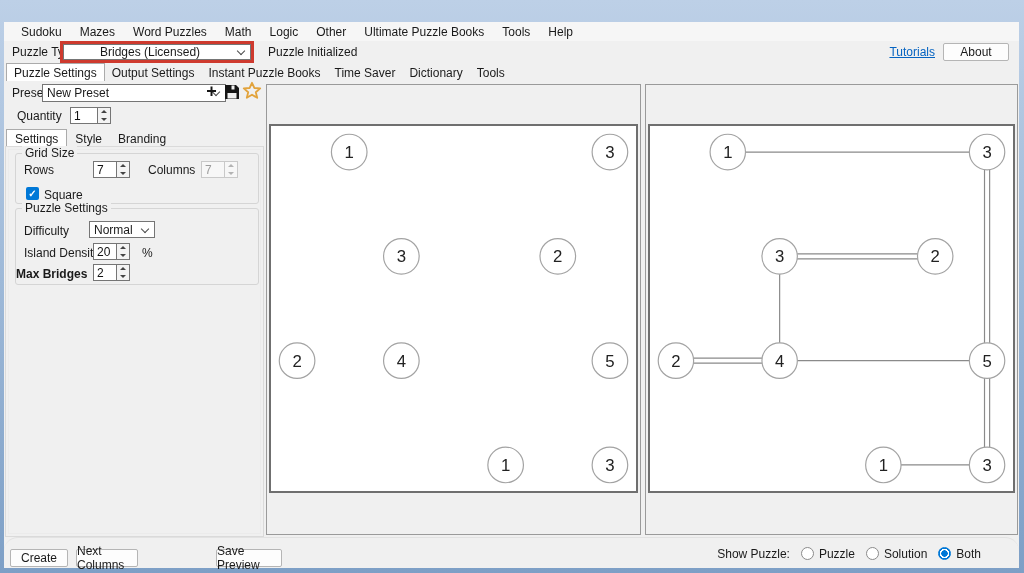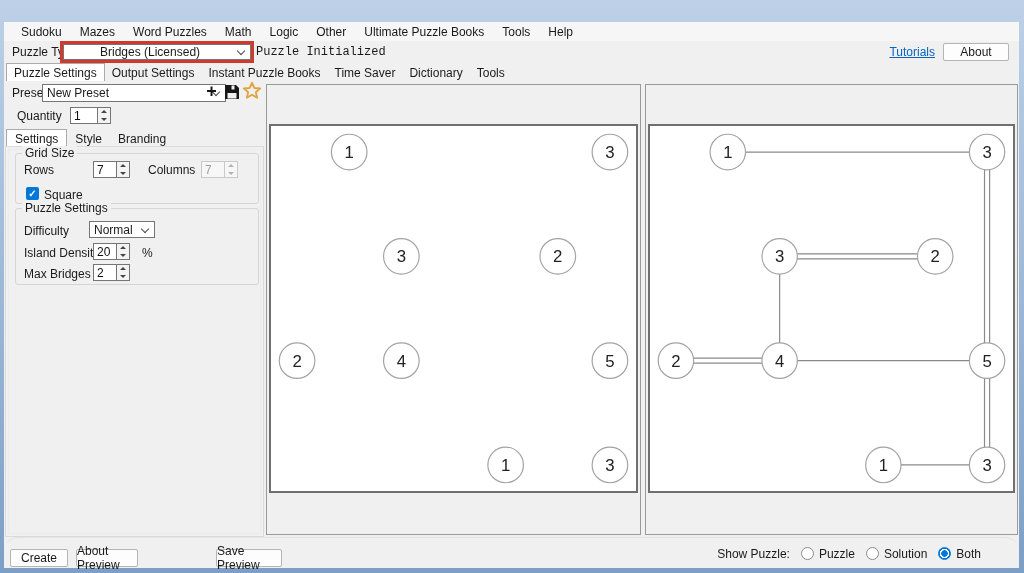--- a/index.html
+++ b/index.html
@@ -25,21 +25,21 @@
     display:flex; align-items:center; padding-left:8px; }
   .menu-item { padding:2px 9px; cursor:default; }
 
   .ptrow { position:absolute; top:19px; left:0; right:0; height:22px; }
   .lbl { position:absolute; white-space:nowrap; }
   .redbox { position:absolute; left:56px; top:0; width:194px; height:22px; border:3px solid var(--red); z-index:3; }
   .combo { background:#fff; border:1px solid #757575; display:flex; align-items:center; padding-left:4px; position:absolute; }
   .combo .chev { position:absolute; right:6px; top:50%; width:6px; height:6px;
     border-right:1.4px solid #4a4a4a; border-bottom:1.4px solid #4a4a4a; transform:translateY(-68%) rotate(45deg); }
   .ptcombo { left:0; top:0; width:188px; height:16px;padding-left:36px; }
-  .status { left:252px; line-height:22px;font-family:Liberation Mono, monospace; }
+  .status { left:264px; line-height:22px; }
   .linktext { position:absolute; right:84px; top:4px; color:var(--link); text-decoration:underline; cursor:pointer; }
   .btn { background:#fdfdfd; border:1px solid #b5b5b5; border-radius:2px;
     display:flex; align-items:center; justify-content:center; color:#1a1a1a; cursor:default; }
   .about { position:absolute; right:10px; top:2px; width:66px; height:18px; }
 
   .tabstrip { position:absolute; top:41px; left:0; right:0; height:18px; display:flex; align-items:flex-end; padding-left:2px; }
   .tab { padding:2px 7px; height:17px; }
   .tab.active { background:#fff; border:1px solid #ababab; border-bottom:none; height:18px; }
 
   .preset-combo { left:38px; top:62px; width:184px; height:18px; }
@@ -215,21 +215,21 @@
         <span class="btns">
           <span>
               <i class="tri-up"></i>
             </span>
           <span>
               <i class="tri-dn"></i>
             </span>
         </span>
       </span>
       <span class="lbl" style="left:126px; top:37px;">%</span>
-      <span class="lbl" style="left:8px; top:58px;">Max Bridges</span>
+      <span class="lbl" style="left:0; top:58px;font-weight:bold;">Max Bridges</span>
       <span class="spin" style="left:77px; top:55px;">
         <input style="width: 24px;" value="2">
         <span class="btns">
           <span>
               <i class="tri-up"></i>
             </span>
           <span>
               <i class="tri-dn"></i>
             </span>
         </span>
@@ -292,21 +292,21 @@
             <circle cx="237.21428571428572" cy="342.64285714285717" r="18" fill="#fff" stroke="#a3a3a3" stroke-width="1.2"></circle>
             <text x="237.21428571428572" y="348.64285714285717" text-anchor="middle" font-size="17" fill="#222" font-family="&quot;Liberation Sans&quot;,sans-serif">1</text>
             <circle cx="342.64285714285717" cy="342.64285714285717" r="18" fill="#fff" stroke="#a3a3a3" stroke-width="1.2"></circle>
             <text x="342.64285714285717" y="348.64285714285717" text-anchor="middle" font-size="17" fill="#222" font-family="&quot;Liberation Sans&quot;,sans-serif">3</text>
           </svg>
       </div>
     </div>
 
     <div class="bottombar">
       <span class="btn b-create">Create</span>
-      <span class="btn b-next">About Preview</span>
+      <span class="btn b-next">Next Columns</span>
       <span class="btn b-save">Save Preview</span>
       <span class="showprev">
         <span>Show Puzzle:</span>
       <span class="radio-opt">
             <span class="radio"></span>
             <span>Puzzle</span>
           </span>
           <span class="radio-opt">
             <span class="radio"></span>
             <span>Solution</span>

